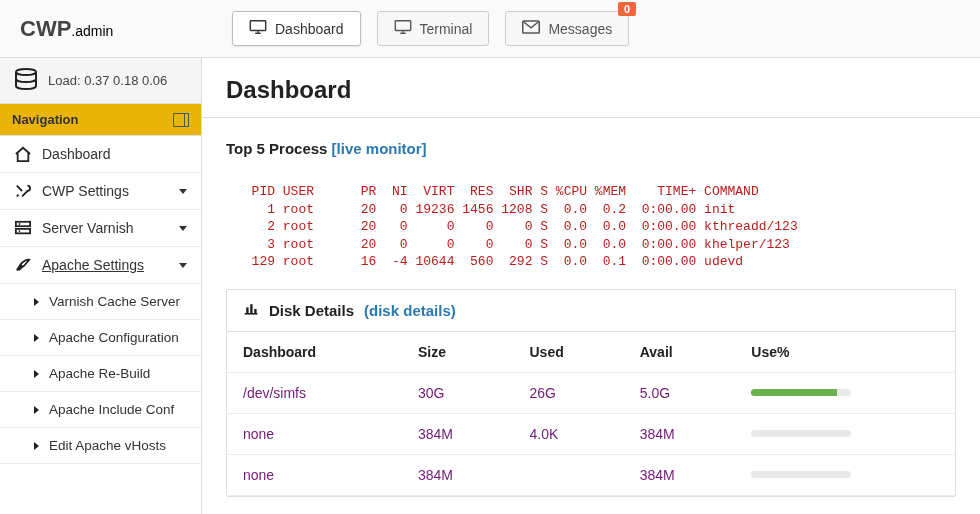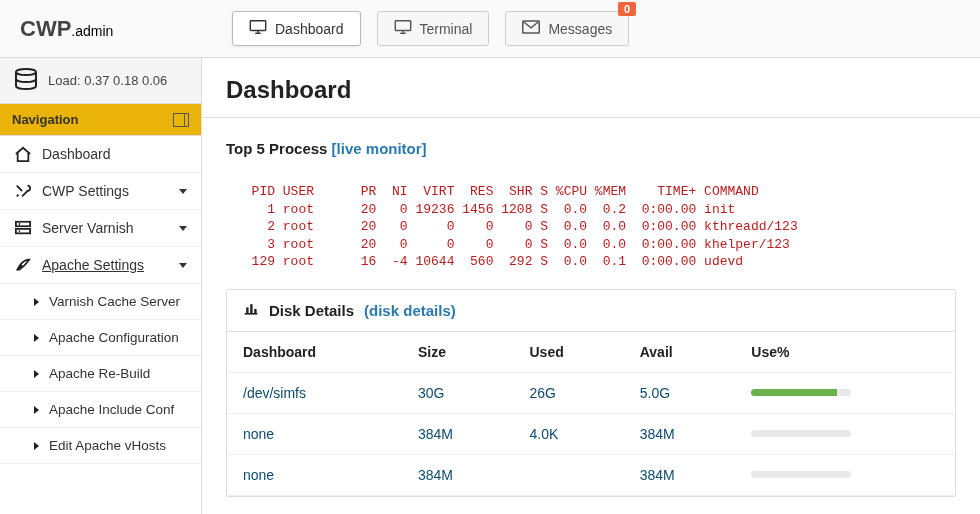--- a/index.html
+++ b/index.html
@@ -37,21 +37,21 @@
 .sect-title { font-size: 15px; font-weight: 700; color: #222; margin-bottom: 20px; }
 .sect-title .link { color: #2a7ab0; cursor: pointer; font-weight: 700; }
 .proc { font-family: "Courier New", monospace; font-size: 13px; color: #b91c1c; white-space: pre; padding: 6px 0 18px 10px; line-height: 1.35; }
 
 .panel { border: 1px solid #ddd; border-radius: 2px; margin-bottom: 22px; }
 .panel-hd { padding: 12px 16px; border-bottom: 1px solid #ddd; display: flex; align-items: center; gap: 10px; font-weight: 700; font-size: 15px; color: #222; background: #fff; }
 .panel-hd .link { color: #2a7ab0; cursor: pointer; font-weight: 700; }
 table.disk { width: 100%; border-collapse: collapse; }
 table.disk th, table.disk td { text-align: left; padding: 12px 16px; border-bottom: 1px solid #eee; font-size: 14px; }
 table.disk th { font-weight: 700; color: #222; }
-table.disk td { color: #0c4a6e; }
+table.disk td { color: #701a75; }
 .bar { width: 100px; height: 7px; background: #e8e8e8; border-radius: 4px; overflow: hidden; }
 .bar-fill { height: 100%; background: #6ab04c; }
 .caret-down { width: 0; height: 0; border-left: 4px solid transparent; border-right: 4px solid transparent; border-top: 5px solid #333; }
 </style>
 </head>
 <body>
 
 <div class="topbar">
   <div class="logo">
     <span>CWP</span><span class="sub">.admin</span>

